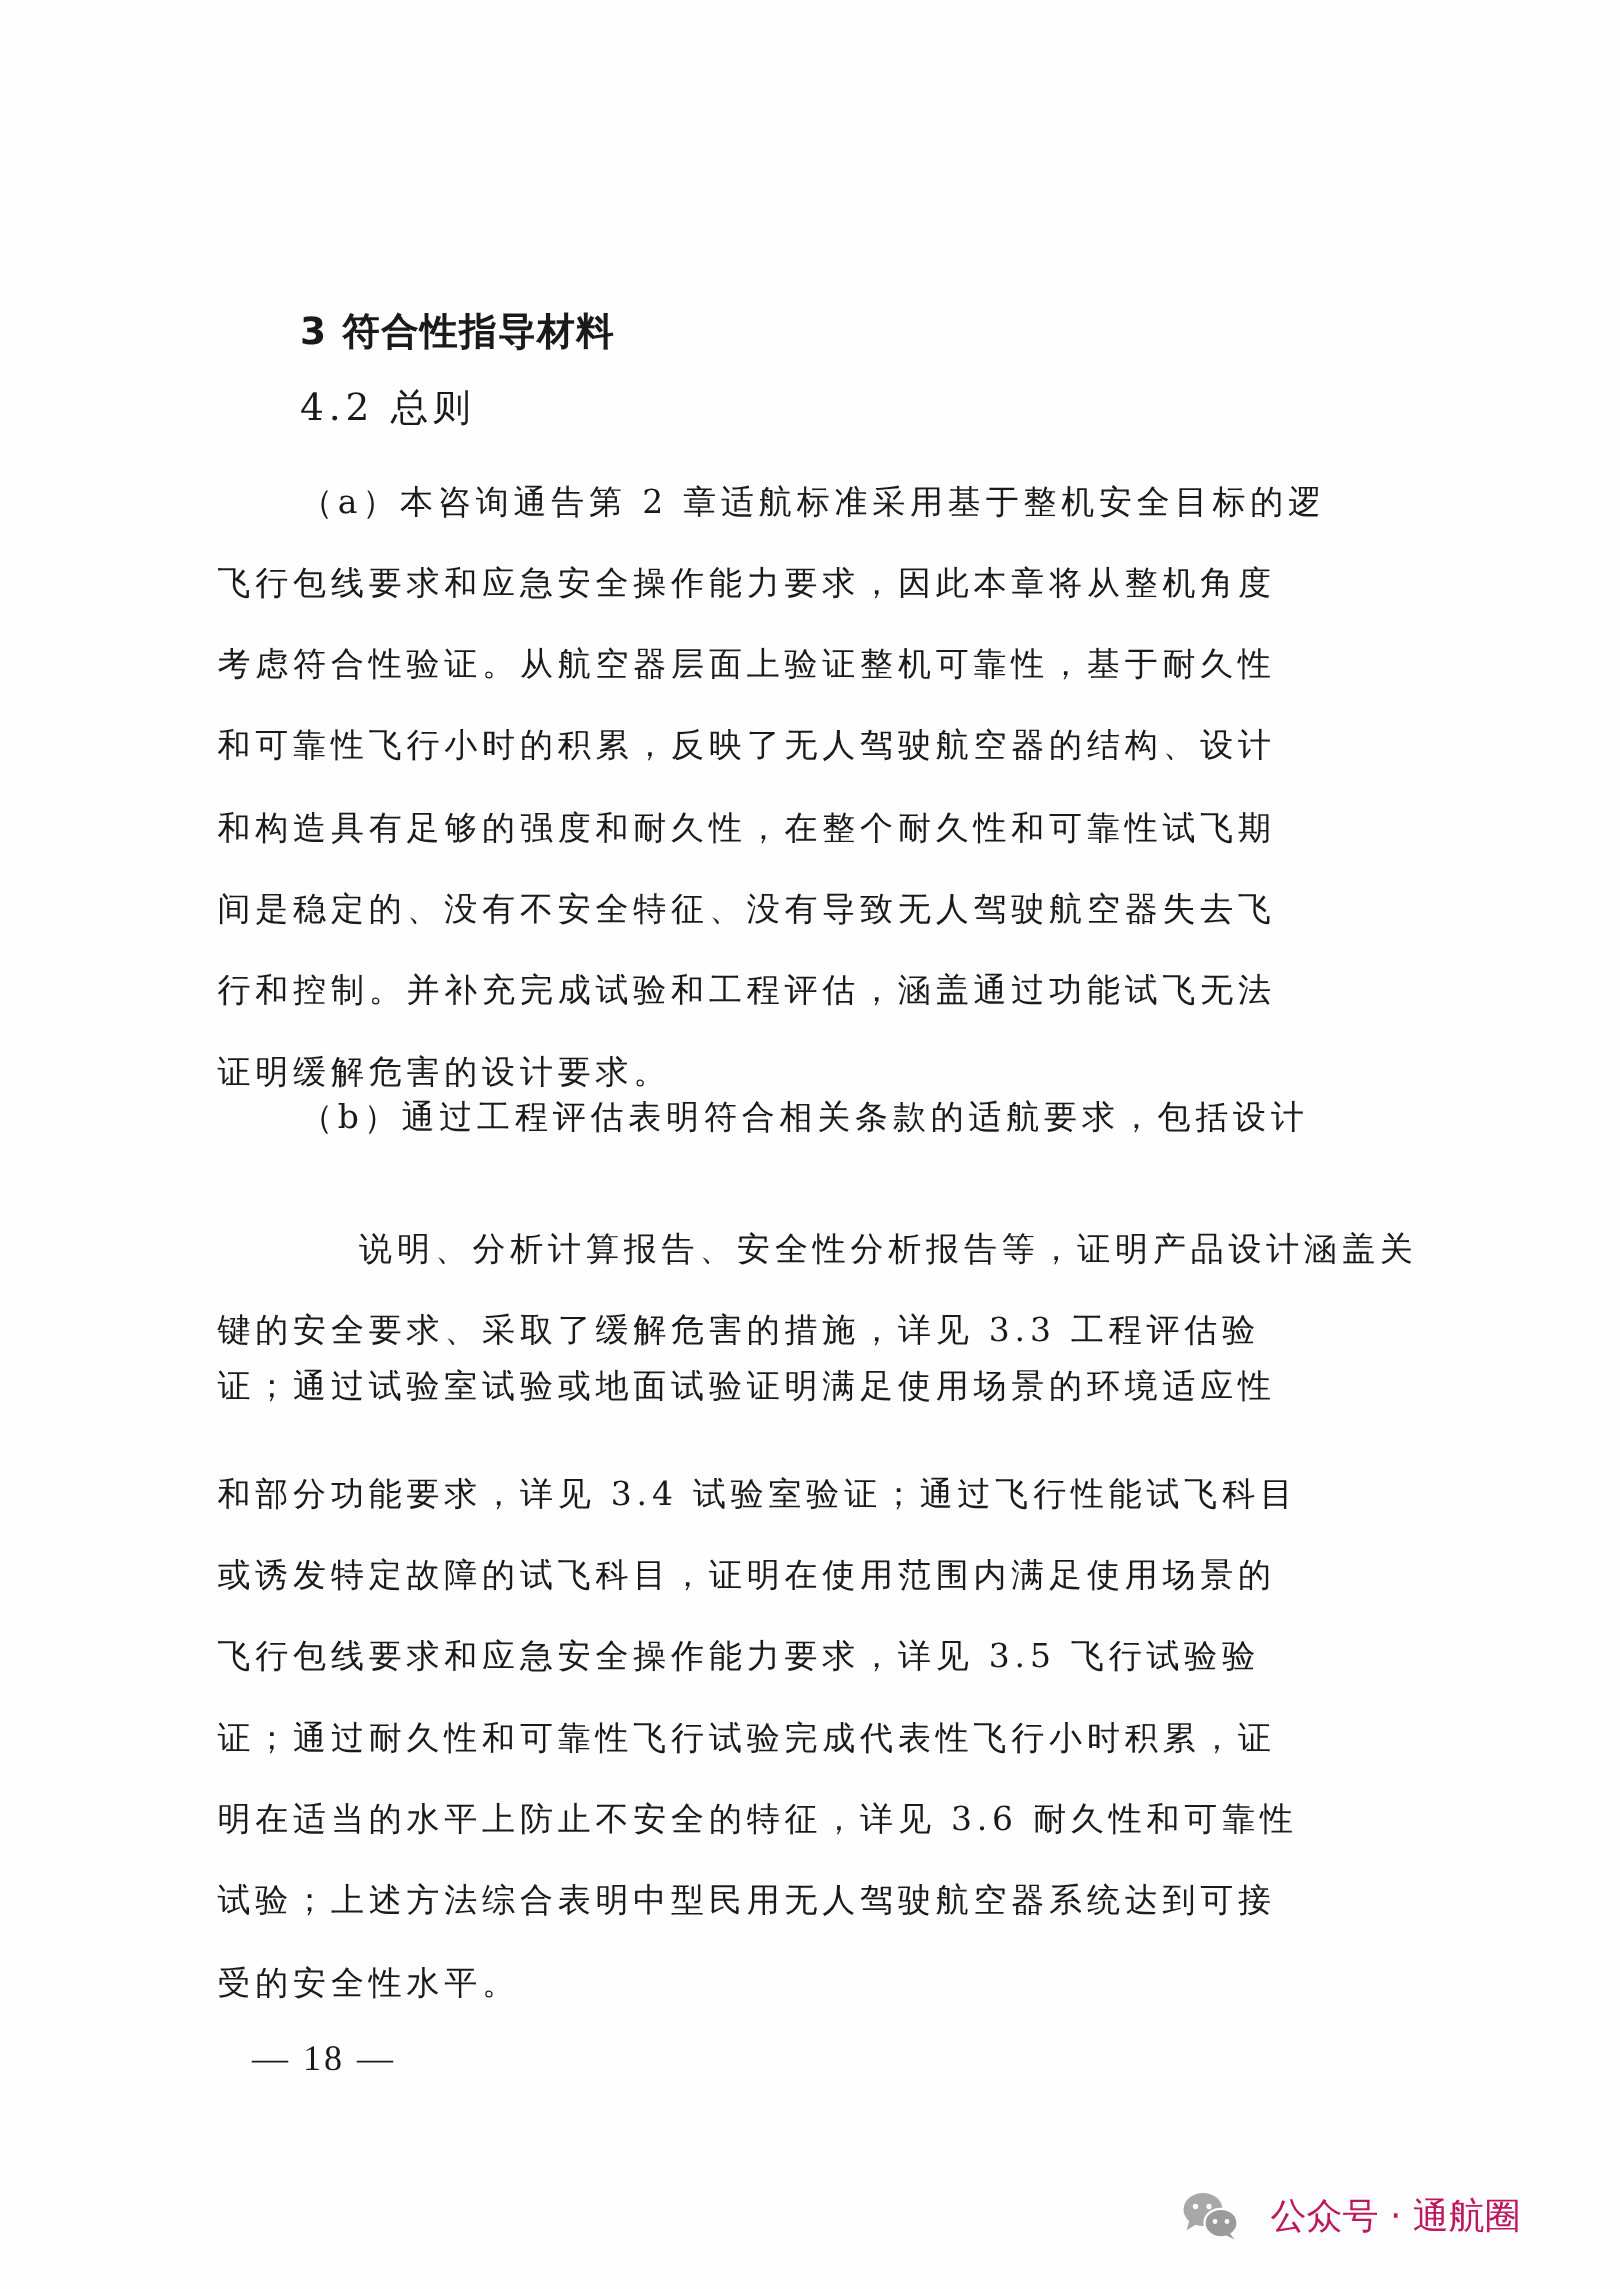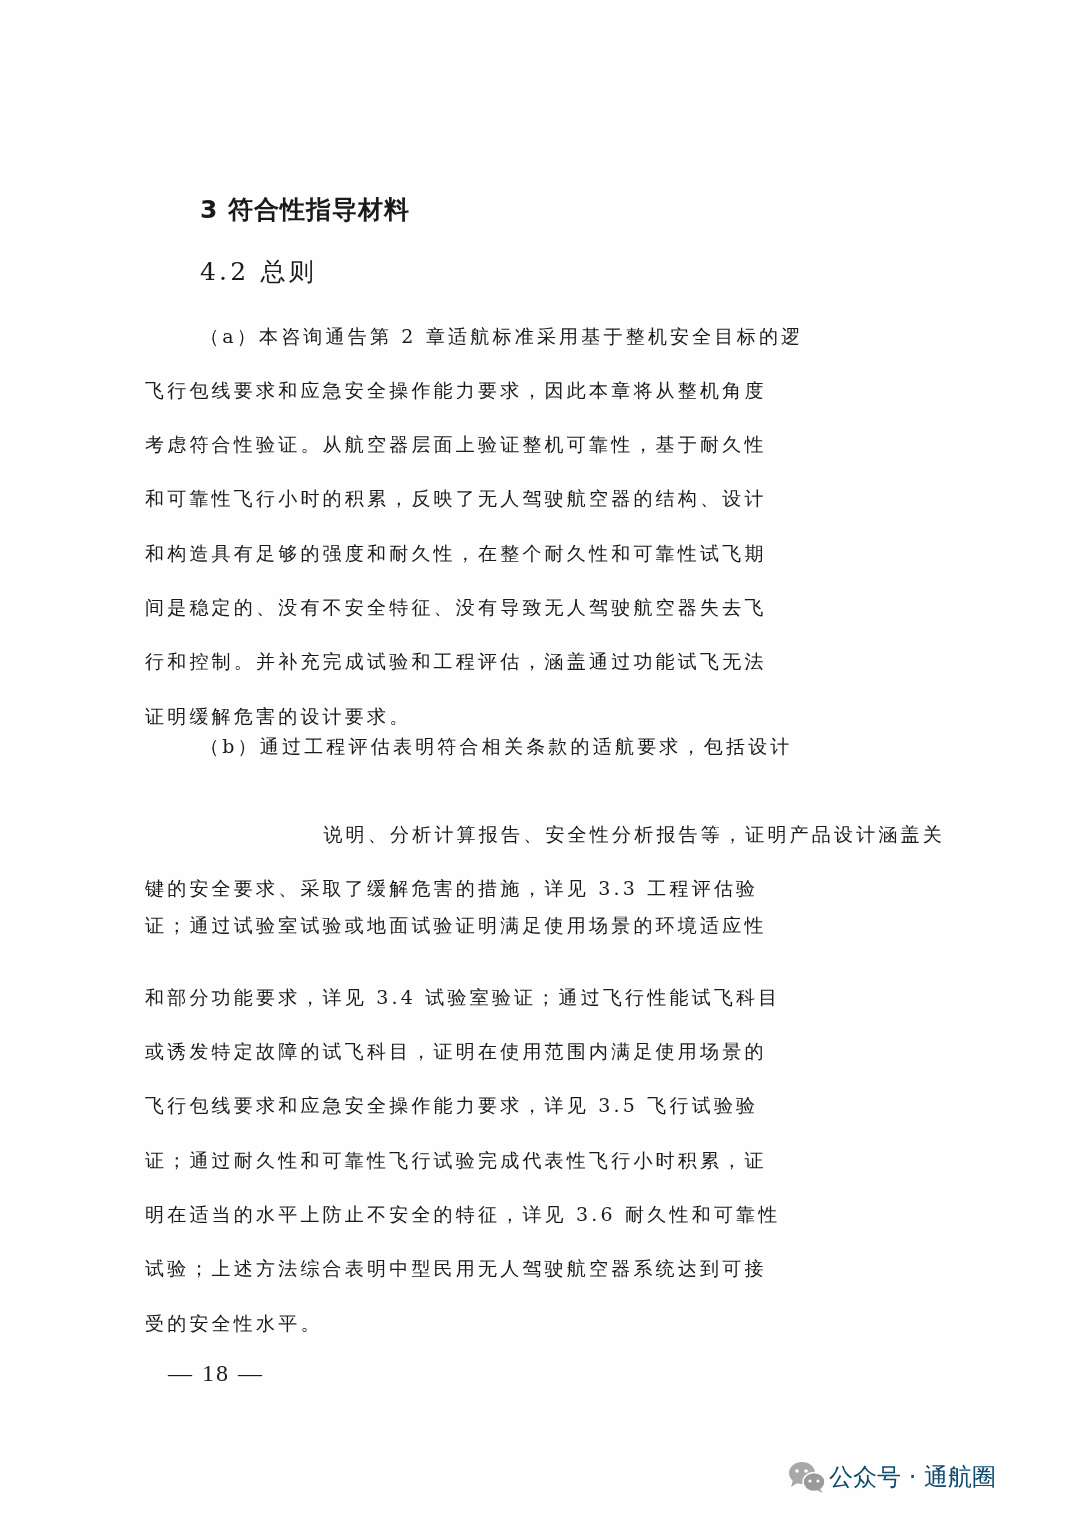--- a/index.html
+++ b/index.html
@@ -28,55 +28,55 @@
       font-size: 25px;
       font-weight: bold;
       font-family: "DejaVu Sans", "Liberation Sans", sans-serif;
       letter-spacing: 1px;
       white-space: nowrap;
     }
     .line {
       position: absolute;
       left: 145px;
       width: 800px;
-      font-size: 19px;
+      font-size: 22px;
       letter-spacing: 3.2px;
       white-space: nowrap;
       line-height: 32px;
     }
     .line.indent { left: 200px; width: 745px; }
     .page-number {
       position: absolute;
       left: 168px;
       top: 1360px;
       font-size: 24px;
       font-family: "Liberation Serif", serif;
       white-space: nowrap;
       letter-spacing: 2px;
     }
     .watermark {
       position: absolute;
       left: 787px;
       top: 1460px;
       display: flex;
       align-items: center;
-      gap: 2px;
-      color: #0c4a6e;
+      gap: 20px;
+      color: #be185d;
       font-family: "DejaVu Sans", "Liberation Sans", sans-serif;
       font-size: 24px;
       white-space: nowrap;
     }
     .wechat-icon { width: 40px; height: 34px; display: inline-block; }
   </style>
 </head>
 <body>
 
 <div class="page">
 
-  <div class="heading" style="top:193px;">3 符合性指导材料</div>
+  <div class="heading" style="top:204px;">3 符合性指导材料</div>
 
   <div class="line indent" style="top:256px; font-size:25px;">4.2 总则</div>
 
   <div>
     <div class="line indent" style="top:320px;">（a）本咨询通告第 2 章适航标准采用基于整机安全目标的逻</div>
     <div class="line" style="top:374px;">飞行包线要求和应急安全操作能力要求，因此本章将从整机角度</div>
     <div class="line" style="top:428px;">考虑符合性验证。从航空器层面上验证整机可靠性，基于耐久性</div>
     <div class="line" style="top:482px;">和可靠性飞行小时的积累，反映了无人驾驶航空器的结构、设计</div>
     <div class="line" style="top:537px;">和构造具有足够的强度和耐久性，在整个耐久性和可靠性试飞期</div>
     <div class="line" style="top:591px;">间是稳定的、没有不安全特征、没有导致无人驾驶航空器失去飞</div>

